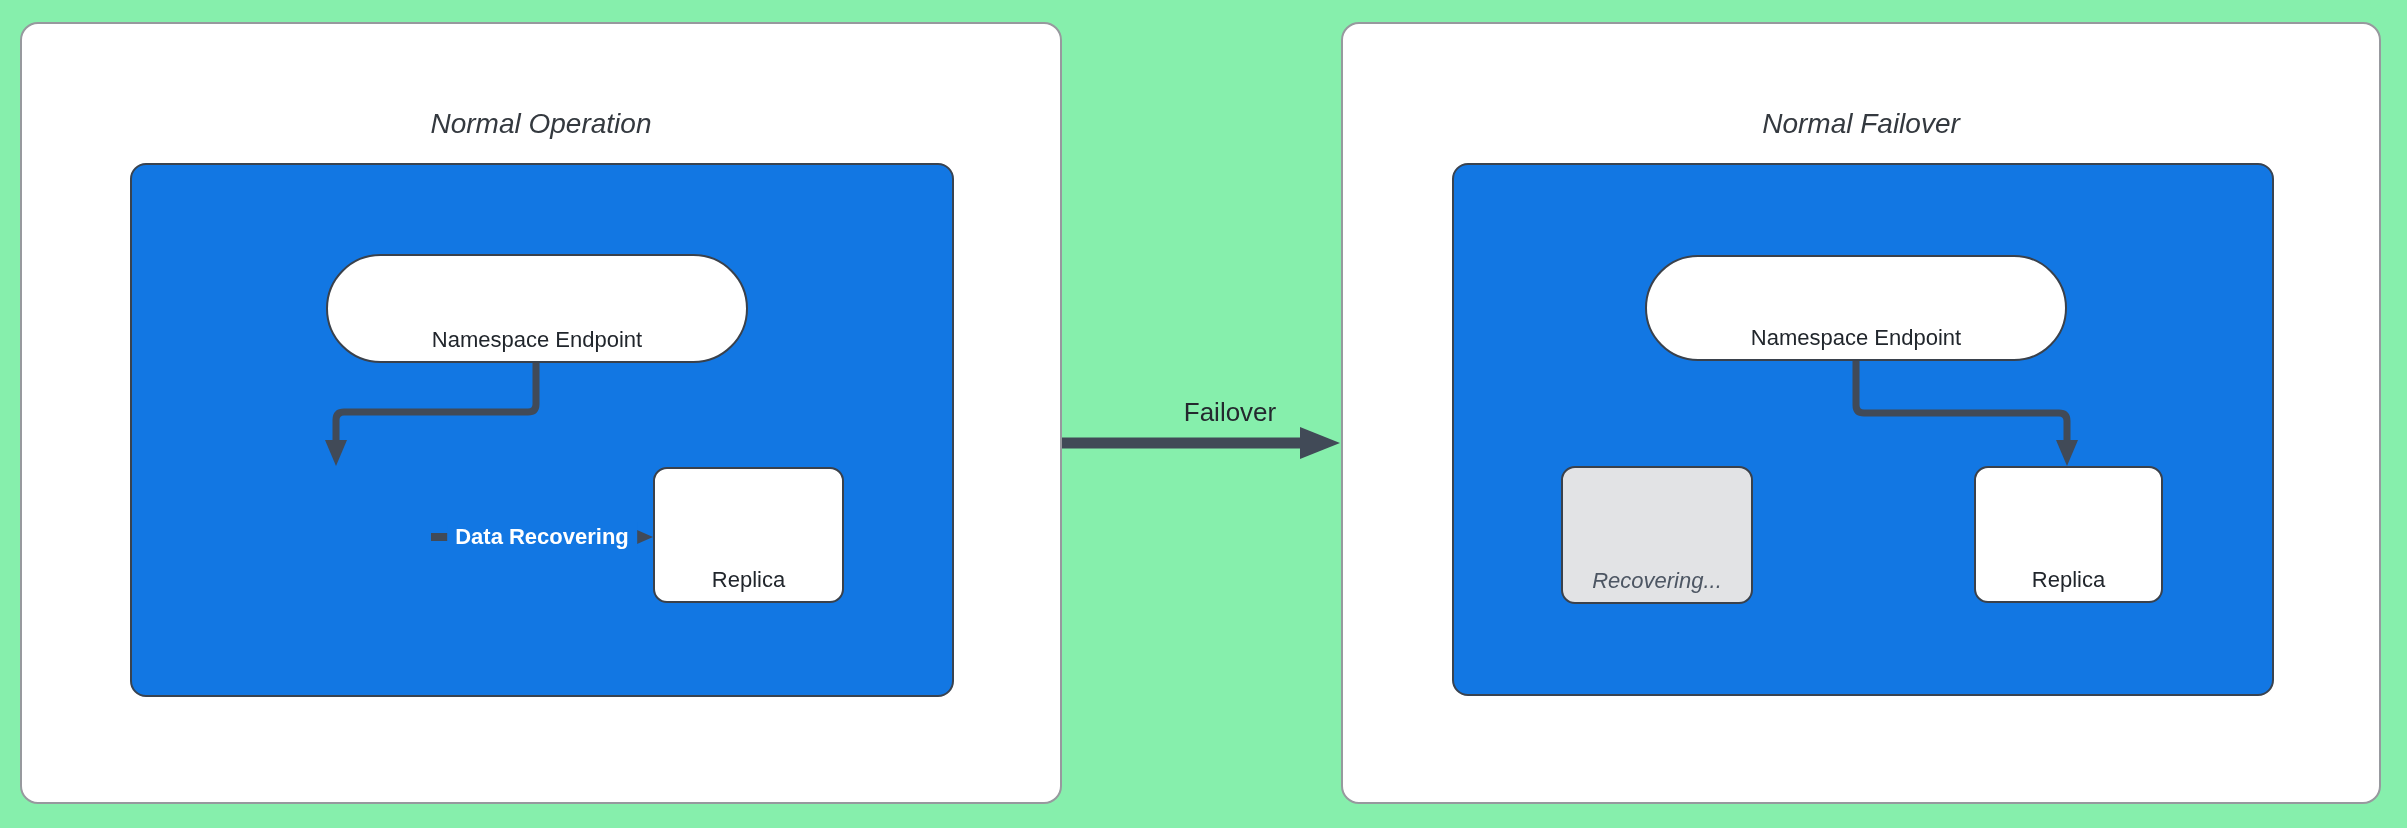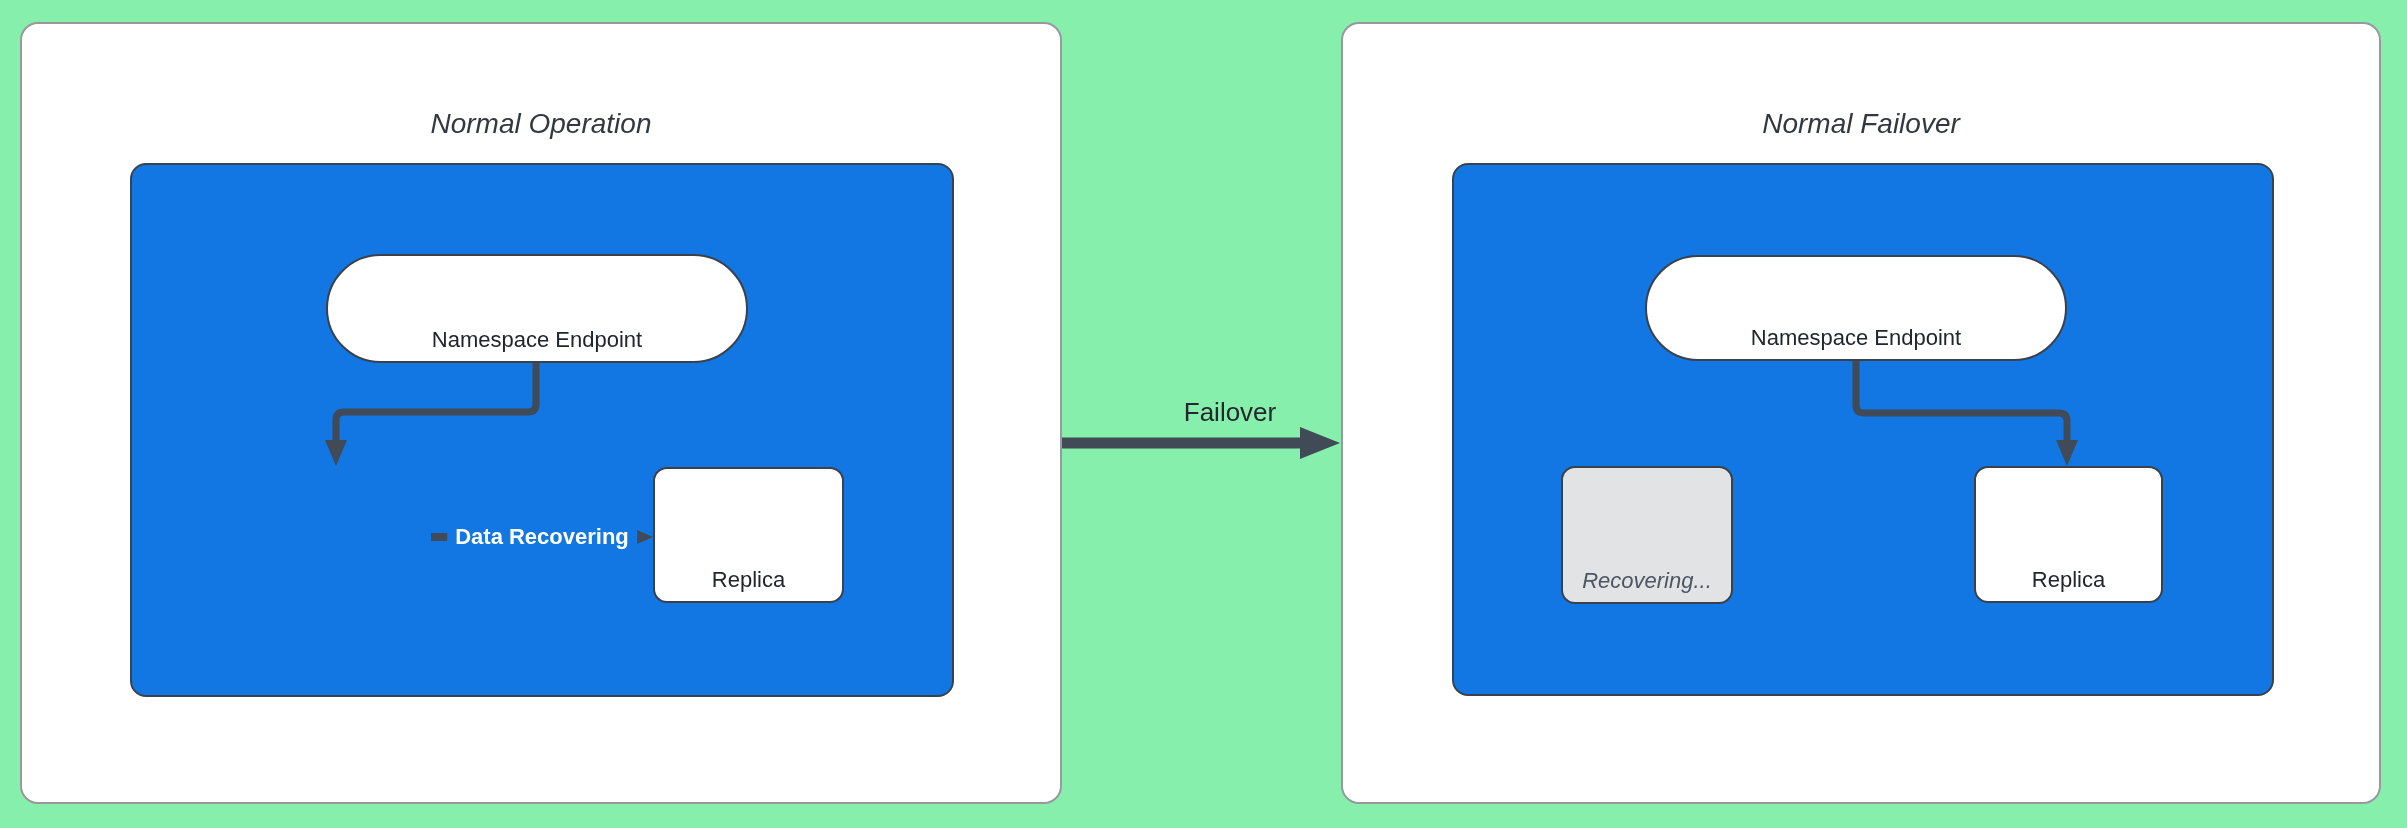--- a/index.html
+++ b/index.html
@@ -65,21 +65,21 @@
   .rect{border-radius:14px;}
   .node-recovering{
     background:var(--recover-bg);
     color:var(--recover-text);
     font-style:italic;
   }
   .pill-left{left:326px;top:254px;width:422px;height:109px;}
   .pill-right{left:1645px;top:255px;width:422px;height:106px;}
   .node-primary{left:241px;top:466px;width:190px;height:138px;}
   .node-replica-left{left:653px;top:467px;width:191px;height:136px;}
-  .node-recovering{left:1561px;top:466px;width:172px;height:138px;}
+  .node-recovering{left:1561px;top:466px;width:192px;height:138px;}
   .node-replica-right{left:1974px;top:466px;width:189px;height:137px;}
   .edges-svg{
     position:absolute;
     left:0;top:0;
     width:2407px;height:828px;
     pointer-events:none;
   }
   .edge-label{
     position:absolute;
     left:542px;top:537px;

